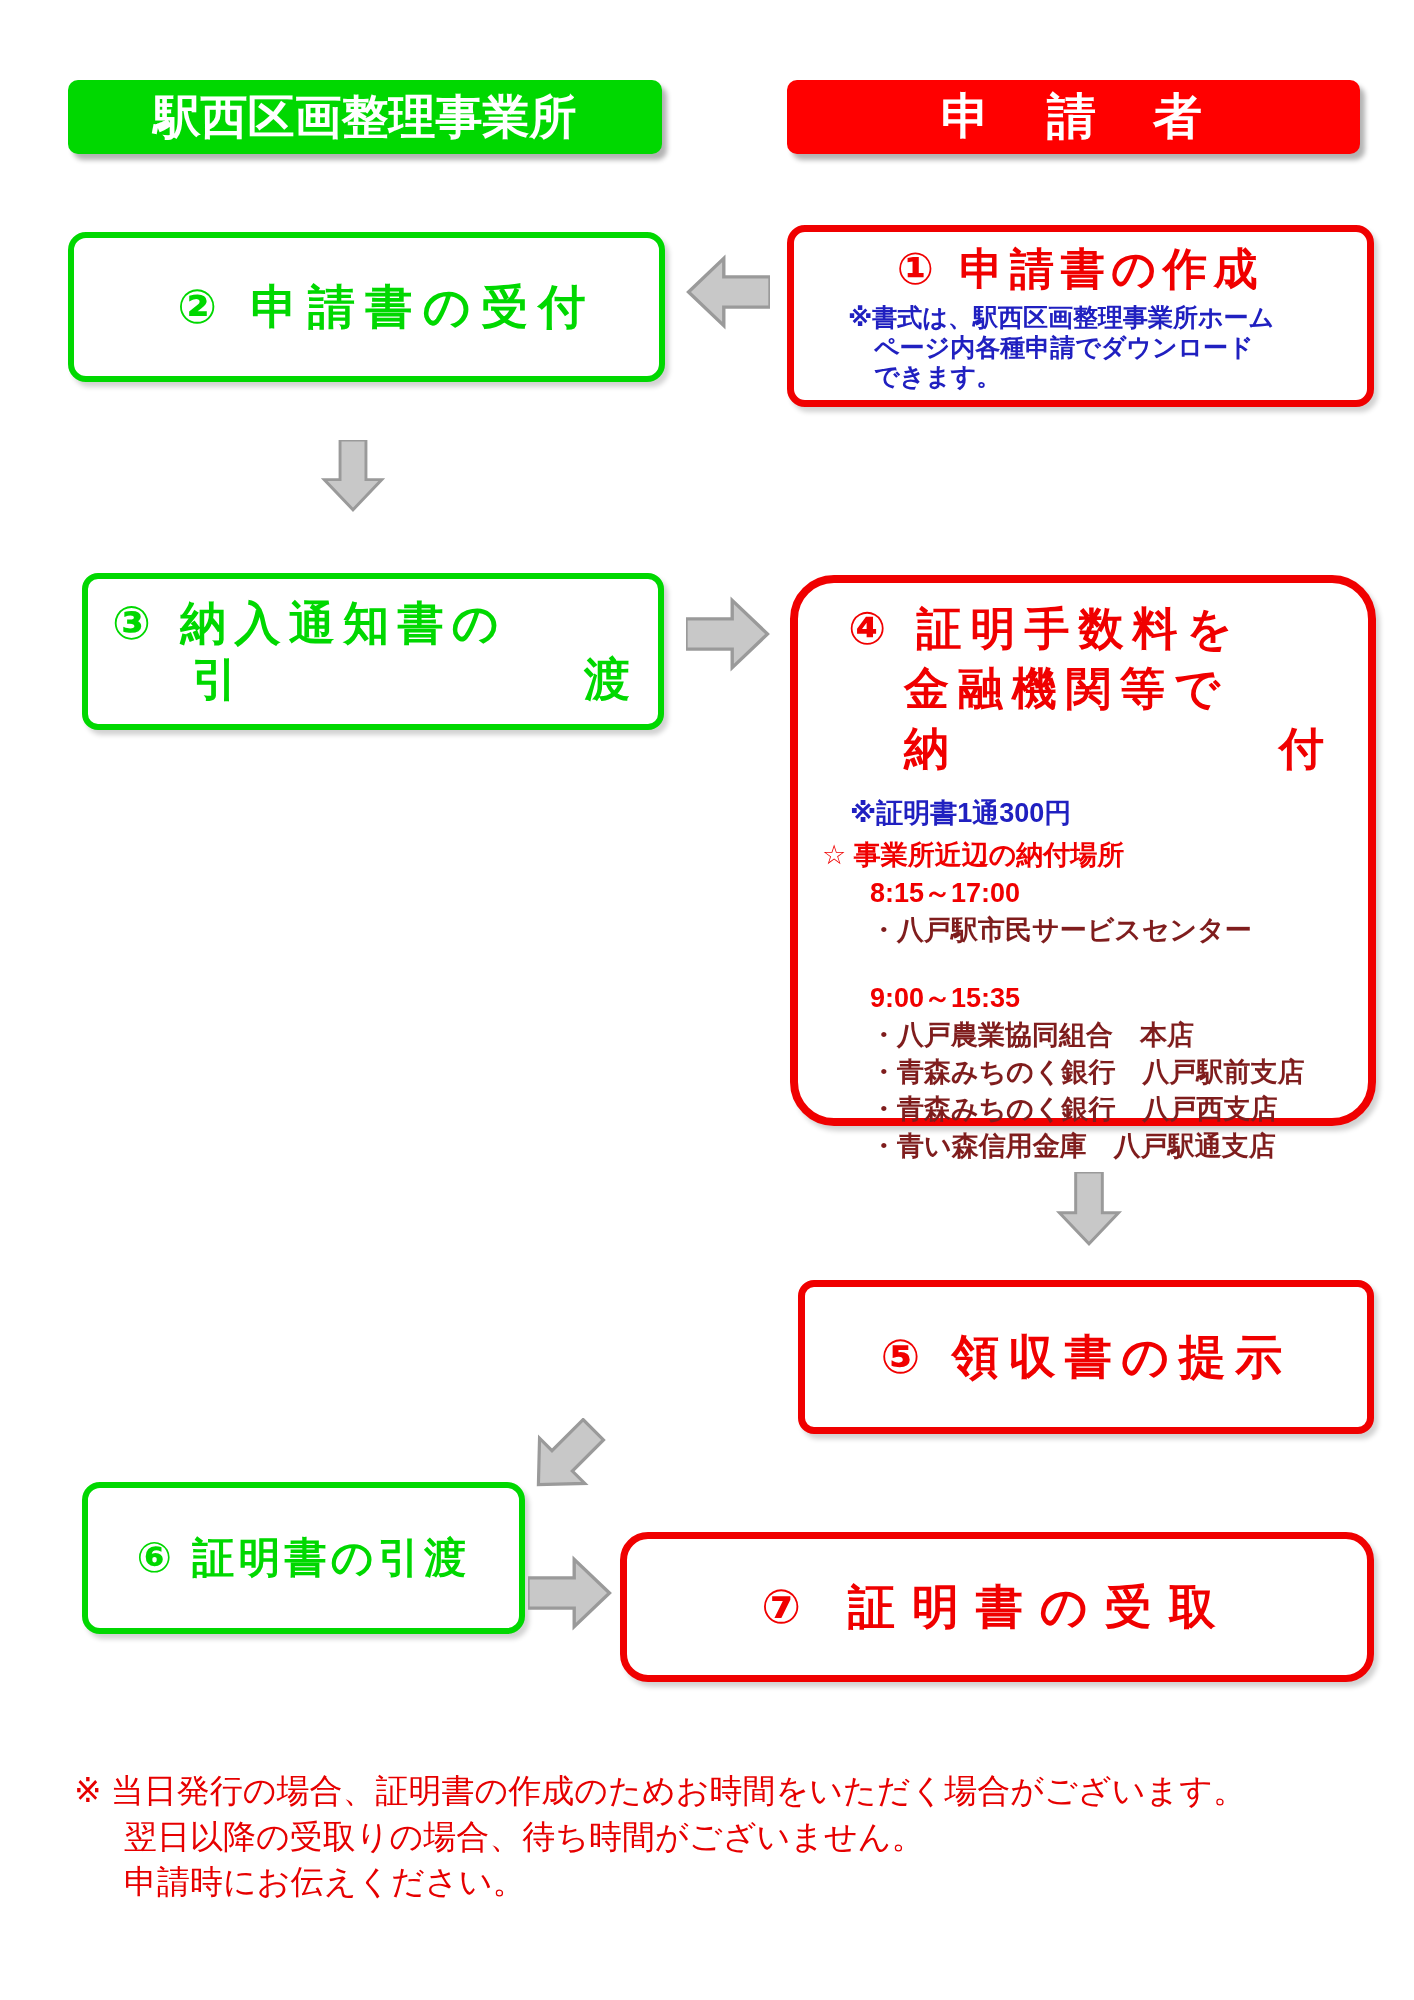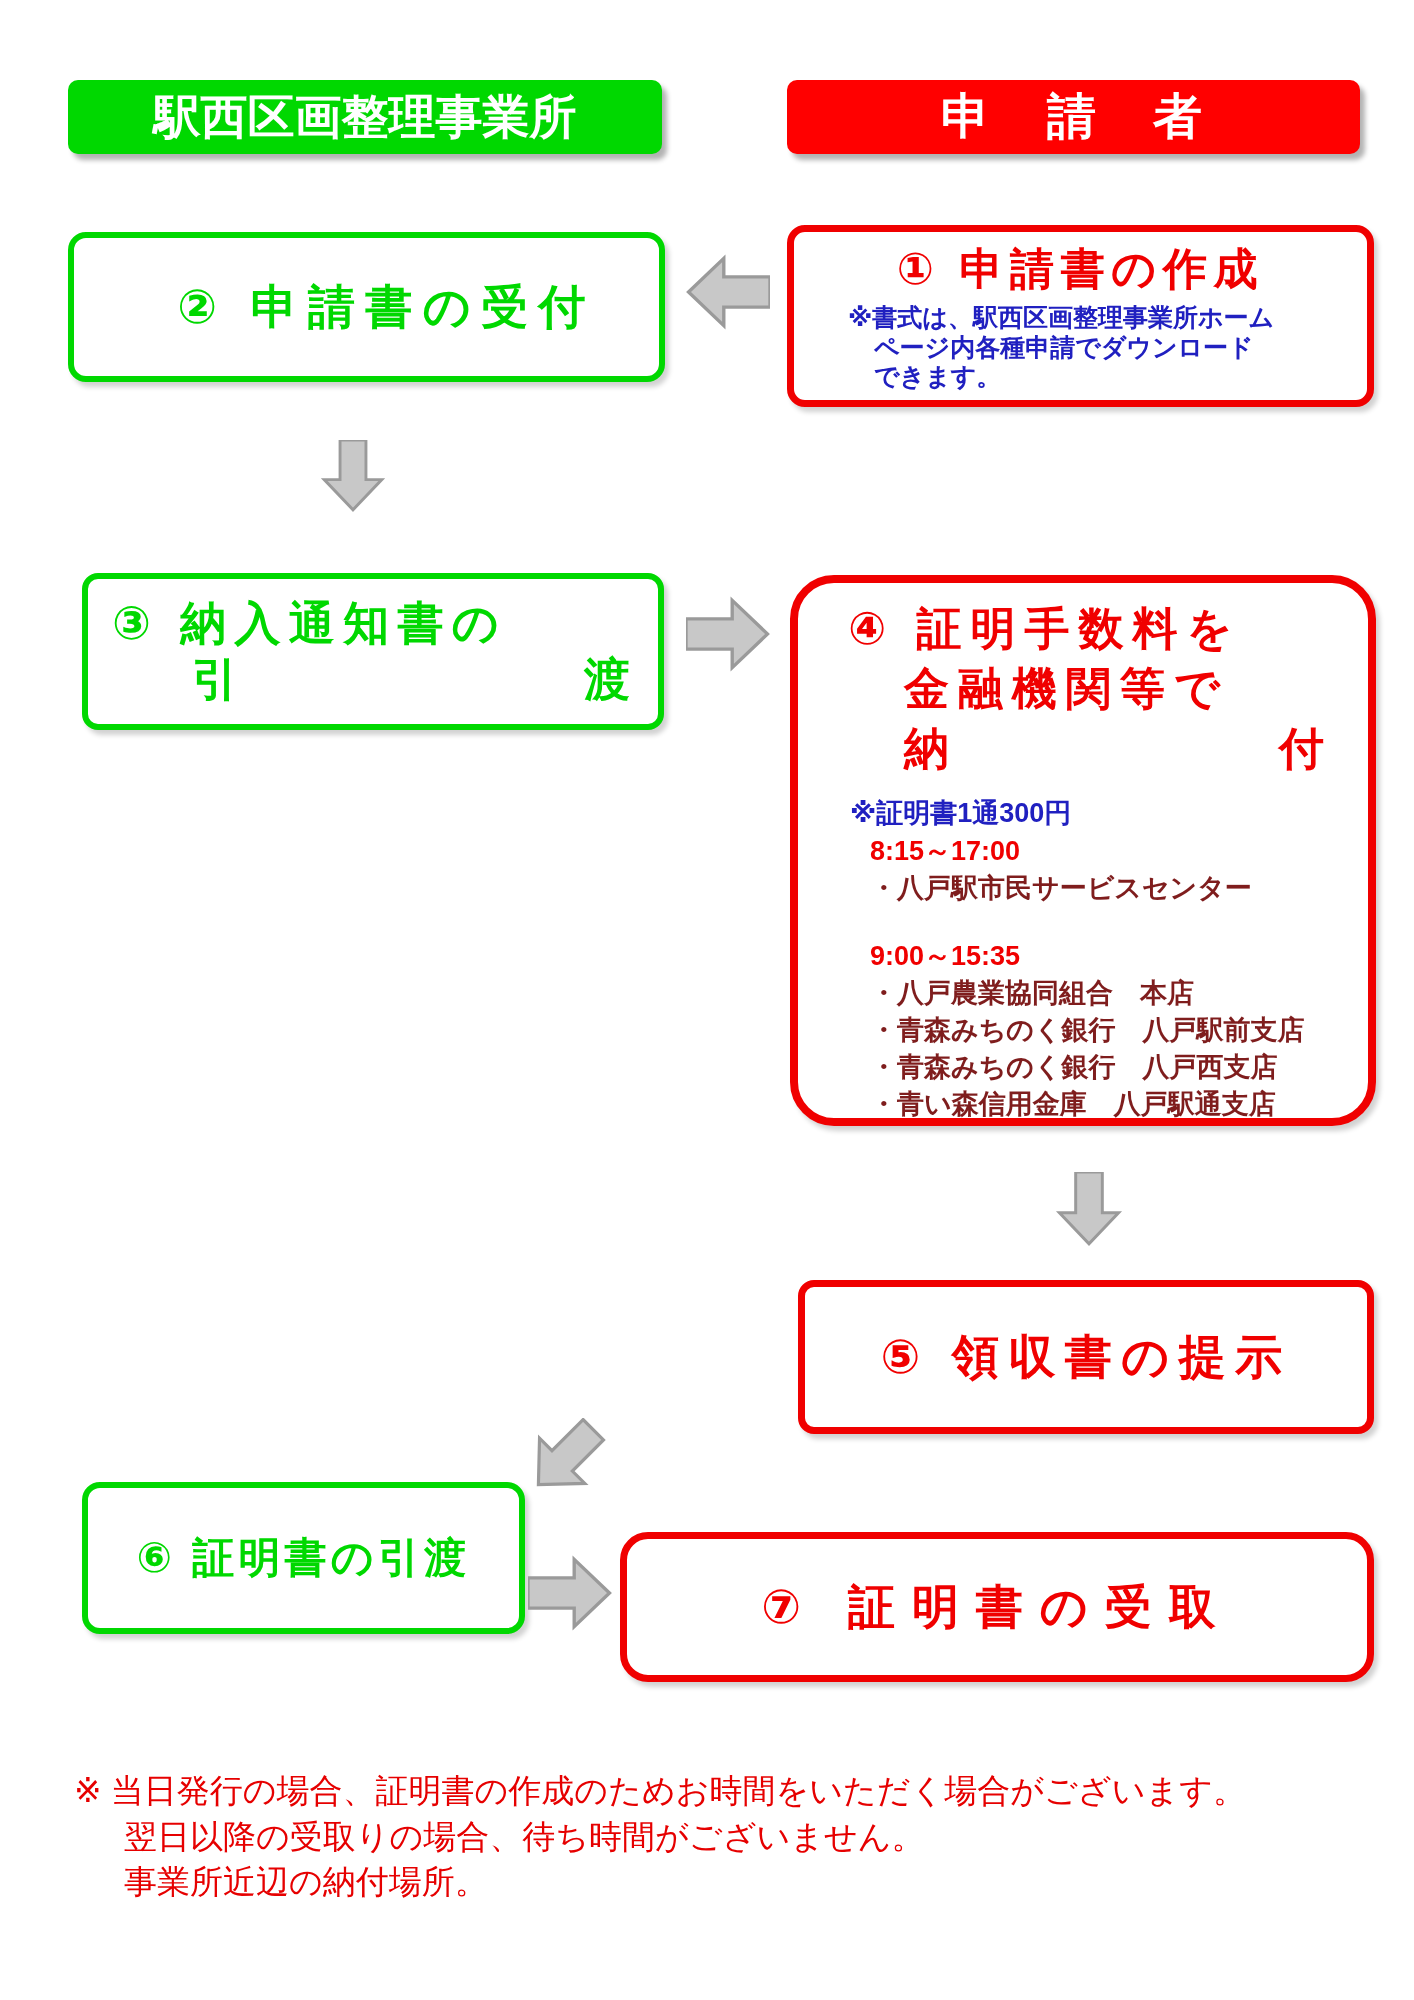--- a/index.html
+++ b/index.html
@@ -116,20 +116,21 @@
   </svg>
 
   <div class="box red-box" id="box4">
     <div class="t1">④ 証明手数料を</div>
     <div class="t2">金融機関等で</div>
     <div class="t3">
       <span>納</span>
       <span>付</span>
     </div>
     <div class="fee">※証明書1通300円</div>
+    <div class="phdr">☆ 事業所近辺の納付場所</div>
     <div class="hours">8:15～17:00</div>
     <div class="place">・八戸駅市民サービスセンター</div>
     <div class="hours hours2">9:00～15:35</div>
     <div class="place">・八戸農業協同組合　本店</div>
     <div class="place">・青森みちのく銀行　八戸駅前支店</div>
     <div class="place">・青森みちのく銀行　八戸西支店</div>
     <div class="place">・青い森信用金庫　八戸駅通支店</div>
   </div>
 
   <svg class="arrow" id="arrow-down2" viewBox="0 0 90 100">
@@ -154,16 +155,16 @@
     <polygon points="0,27 55,27 55,5 97,45 55,85 55,63 0,63"></polygon>
   </svg>
 
   <div class="box red-box" id="box7">
     <div class="lbl">⑦ 証明書の受取</div>
   </div>
 
   <div id="footnote">
     <div>※ 当日発行の場合、証明書の作成のためお時間をいただく場合がございます。</div>
     <div class="cont">翌日以降の受取りの場合、待ち時間がございません。</div>
-    <div class="cont">事業所近辺の納付場所。</div>
+    <div class="cont">申請時にお伝えください。</div>
   </div>
 
 </div>
 
 </body></html>

